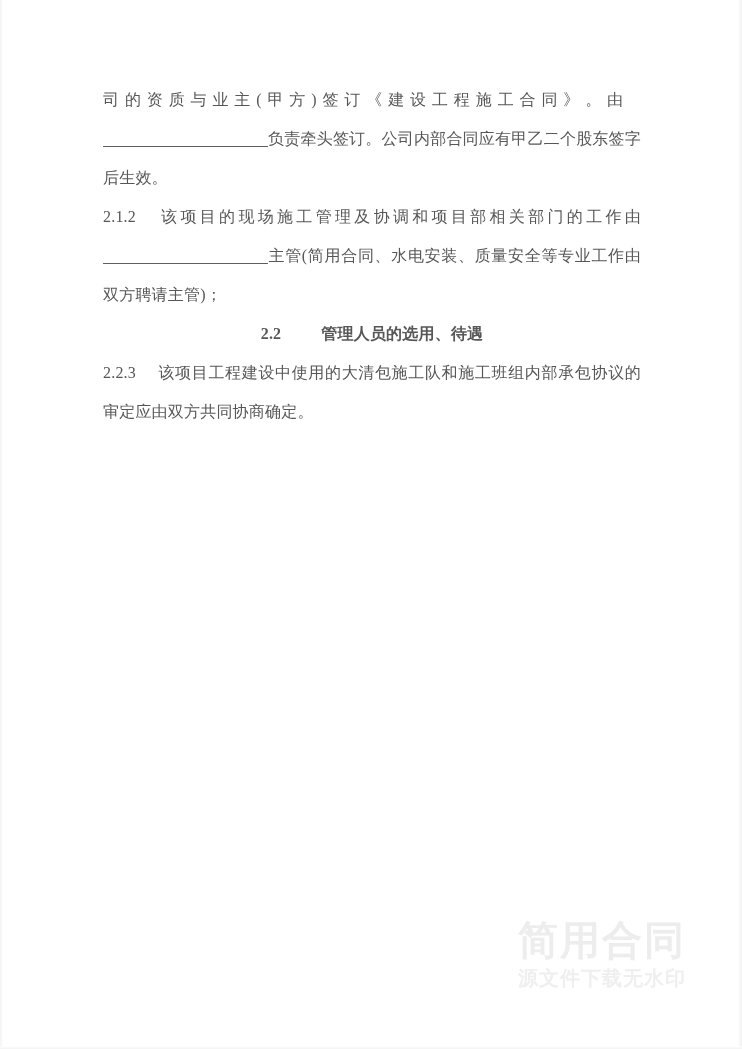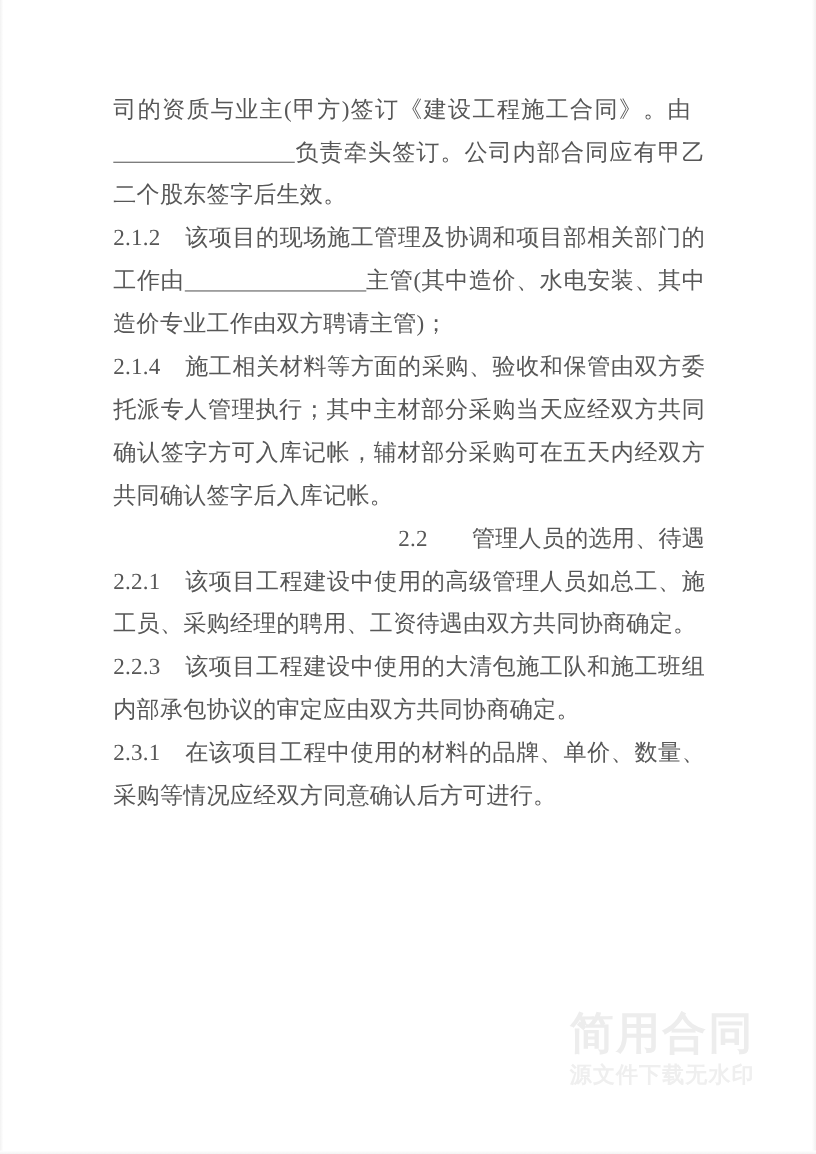--- a/index.html
+++ b/index.html
@@ -39,29 +39,30 @@
   }
   .body-text {
     position: absolute;
     left: 103px;
     top: 80px;
     width: 538px;
   }
   p.para {
     margin: 0 0 0 0;
     color: #575757;
-    font-size: 21px;
+    font-size: 16px;
     line-height: 39px;
     text-align: justify;
     text-justify: inter-ideograph;
     letter-spacing: 0.2px;
     font-family: "Liberation Serif", "DejaVu Serif", serif;
   }
   p.para.tight {
-    text-align: right;
+    text-align: center;
+    font-weight: bold;
   }
   
   .blank-long {
     display: inline-block;
     width: 165px;
     border-bottom: 1.5px solid #5e5e5e;
     vertical-align: -3px;
     margin: 0 0px;
   }
   .blank-lead {
@@ -119,34 +120,31 @@
 <div class="page">
 
   <div class="edge-left"></div>
   <div class="edge-right"></div>
   <div class="edge-bottom"></div>
 
   <div class="body-text">
 
     <p class="para"><span>司的资质与业主(甲方)签订《建设工程施工合同》。</span><span>由</span><span class="blank-lead"></span><span class="blank-long"></span><span>负责牵头签订。公司内部合同应有甲乙二</span><span>个股东签字后生效。</span></p>
 
-    <p class="para"><span>2.1.2</span><span class="indent-gap"></span><span>该项目的现场施工管理及协调和项目部相关部门的工作</span><span>由</span><span class="blank-long"></span><span>主管(其中造价、水电安装、其中造价</span><span>专业工作由双方聘请主管)；</span></p>
+    <p class="para"><span>2.1.2</span><span class="indent-gap"></span><span>该项目的现场施工管理及协调和项目部相关部门的工作</span><span>由</span><span class="blank-long"></span><span>主管(简用合同、水电安装、质量安全等</span><span>专业工作由双方聘请主管)；</span></p>
 
 
-    <p class="para"><span>2.1.4</span><span class="indent-gap"></span><span>施工相关材料等方面的采购、验收和保管由双方委托派专人管理执行；其中主材部分采购当天应经双方共同确认签字方可入库记帐，辅材部分采购可在五天内经双方共同确认签字后入库记帐。</span></p>
 
     <p class="para tight"><span>2.2</span><span class="indent-gap-wide"></span><span>管理人员的选用、待遇</span></p>
 
-    <p class="para"><span>2.2.1</span><span class="indent-gap"></span><span>该项目工程建设中使用的高级管理人员如总工、施工员、采购经理的聘用、工资待遇由双方共同协商确定。</span></p>
 
 
     <p class="para"><span>2.2.3</span><span class="indent-gap"></span><span>该项目工程建设中使用的大清包施工队和施工班组内部承包协议的审定应由双方共同协商确定。</span></p>
 
 
-    <p class="para"><span>2.3.1</span><span class="indent-gap"></span><span>在该项目工程中使用的材料的品牌、单价、数量、采购等情况应经双方同意确认后方可进行。</span></p>
 
   </div>
 
   <div class="watermark">
     <div class="wm-title">简用合同</div>
     <div class="wm-sub">源文件下载无水印</div>
   </div>
 
 </div>
 

